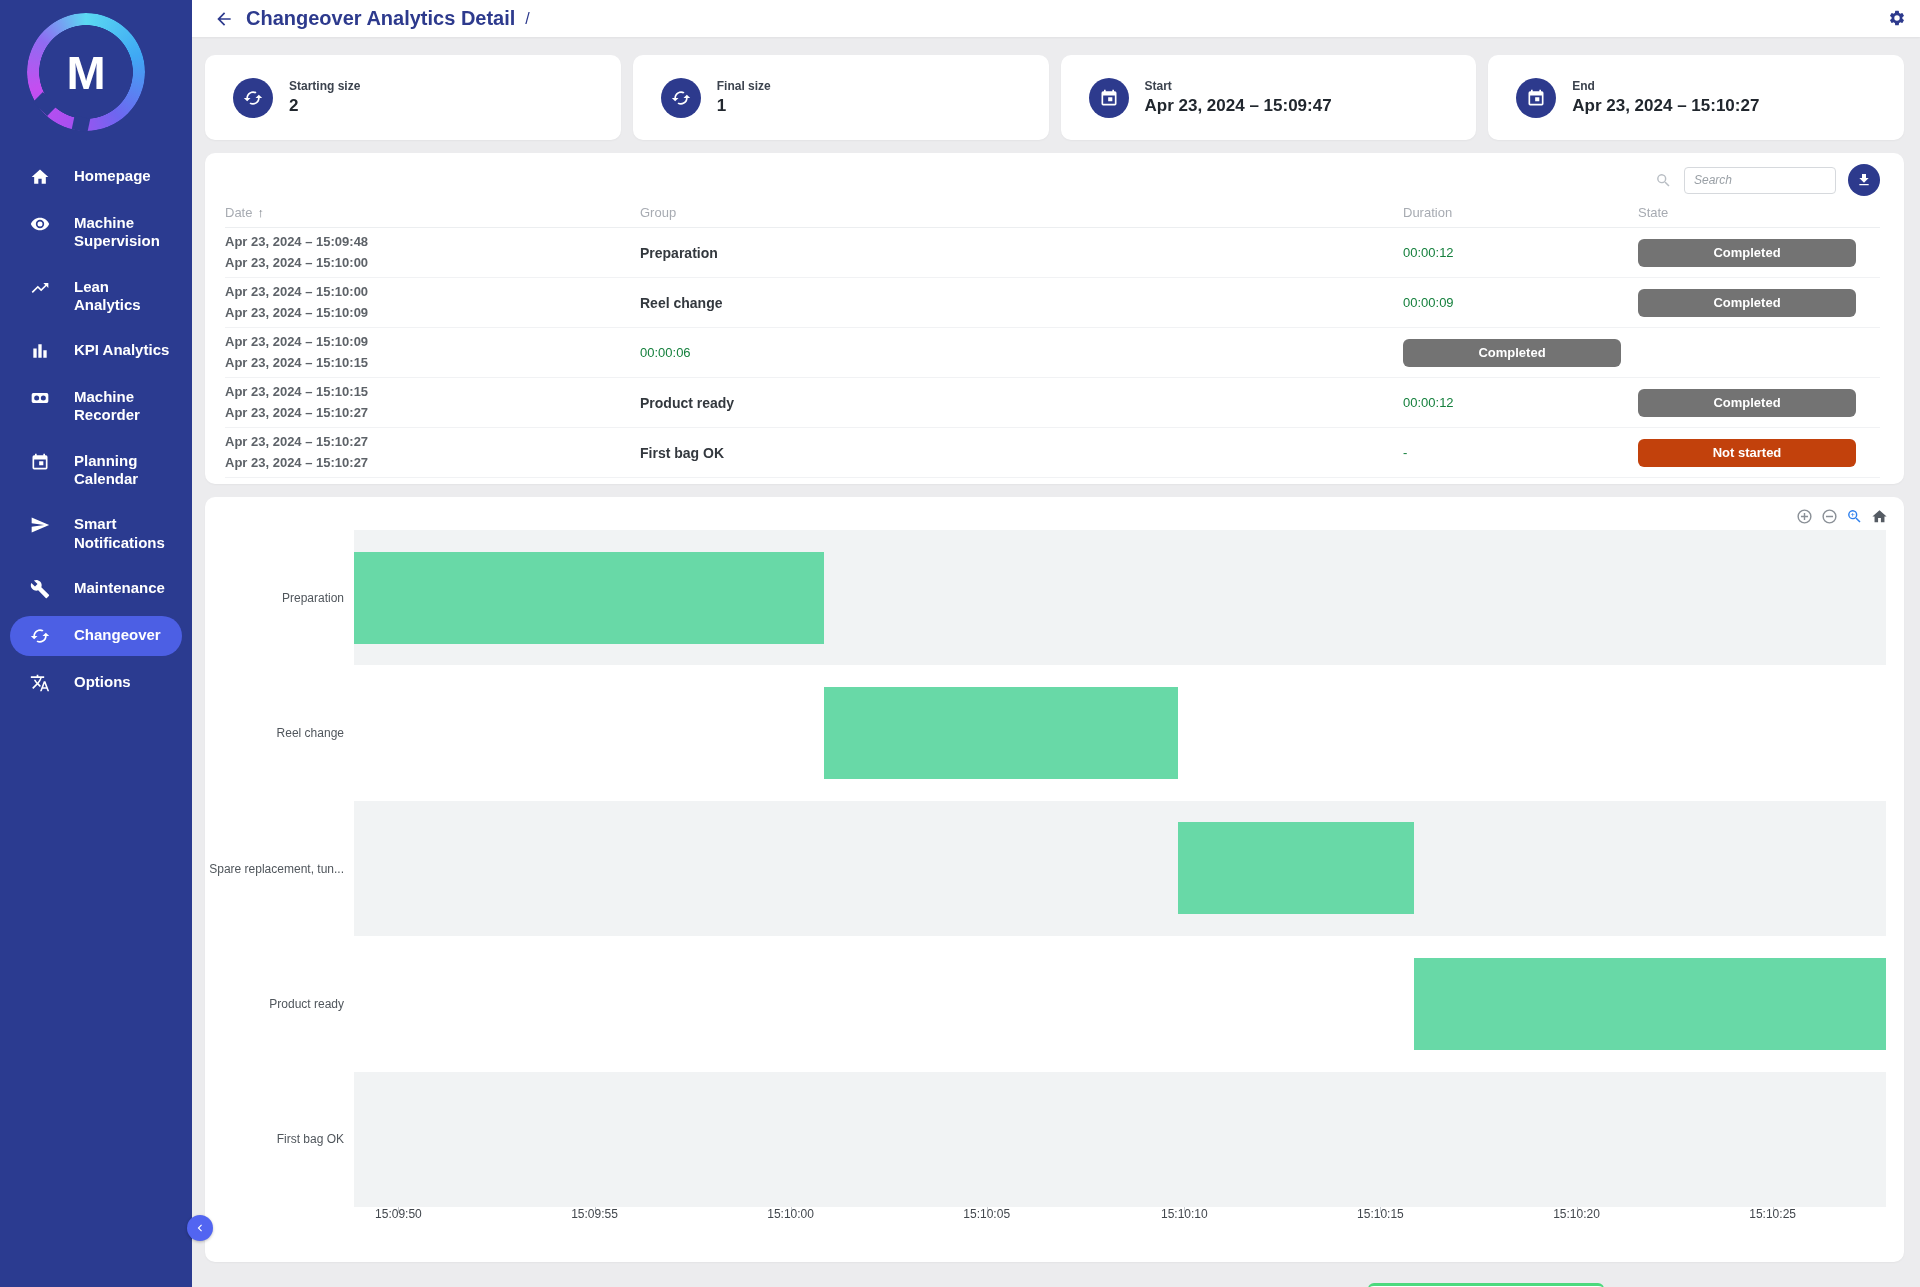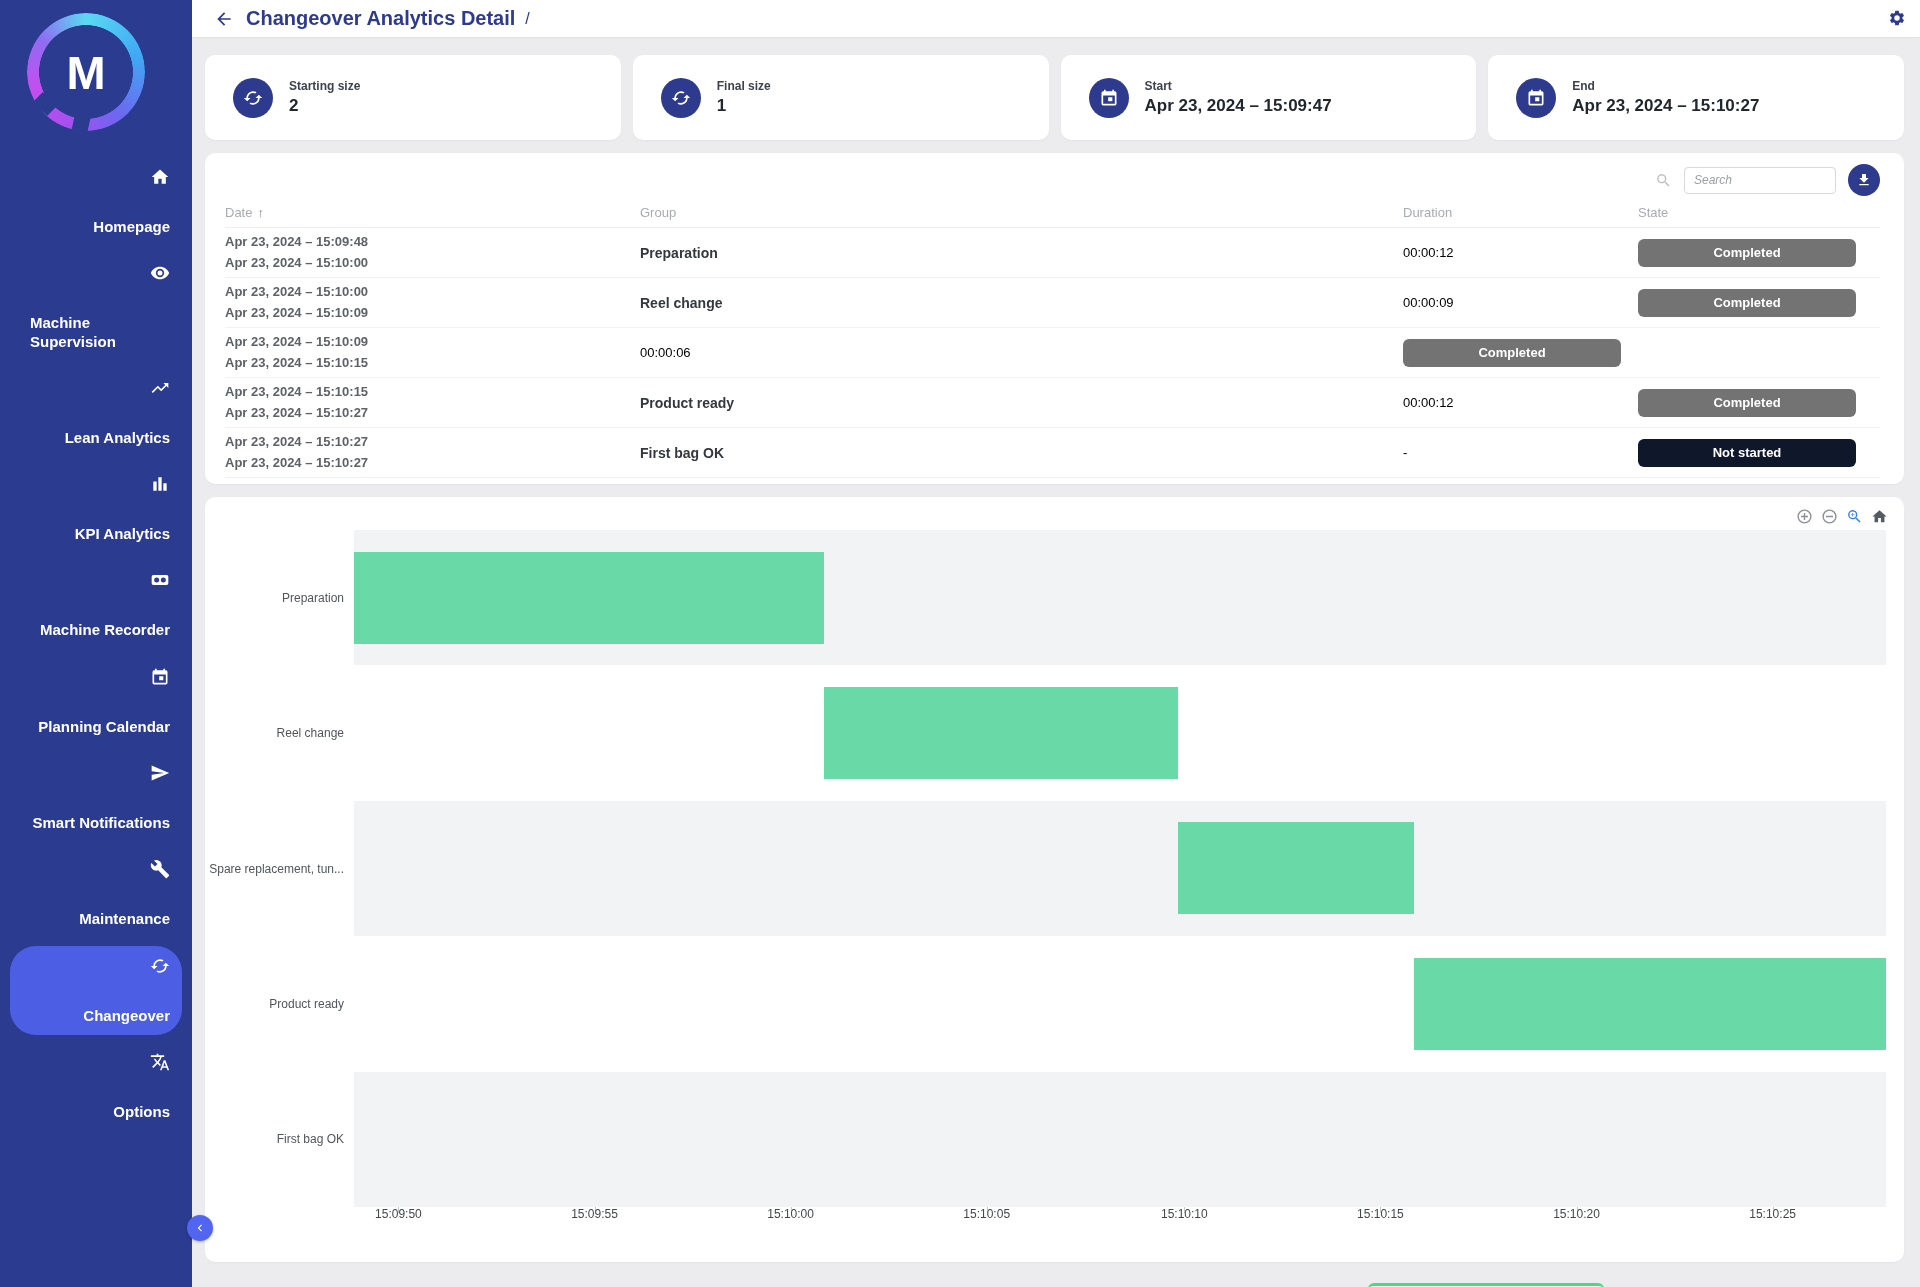--- a/index.html
+++ b/index.html
@@ -13,22 +13,22 @@
     background: conic-gradient(from 0deg, #5bd9f2 0%, #3fa9f4 20%, #6e66f0 40%, #a84ff0 55%, #c44ef0 70%, #8f6cf2 85%, #5bd9f2 100%);
     -webkit-mask: radial-gradient(closest-side, transparent 79%, #000 80%);
             mask: radial-gradient(closest-side, transparent 79%, #000 80%); }
   .logo-gap { position:absolute; background:#2b3b90; }
   .logo-gap.g1 { width:20px; height:14px; left:8px;  top:84px;  transform:rotate(45deg); }
   .logo-gap.g2 { width:16px; height:14px; left:46px; top:104px; transform:rotate(12deg); }
   .logo-m { position:absolute; inset:0; display:flex; align-items:center; justify-content:center;
             color:#fff; font-size:47px; font-weight:700; }
 
   nav { margin-top:26px; }
-  .nav-item { display:flex; align-items:flex-end; gap:31px; color:#fff; font-size:15px; font-weight:700;
-              line-height:1.22; padding:10px 12px 10px 20px; margin:7px 10px; border-radius:26px; cursor:pointer;flex-direction:column; }
+  .nav-item { display:flex; align-items:flex-start; gap:24px; color:#fff; font-size:15px; font-weight:700;
+              line-height:1.22; padding:10px 12px 10px 20px; margin:7px 10px; border-radius:26px; cursor:pointer; }
   .nav-item svg { width:20px; height:20px; flex:0 0 20px; }
   .nav-item.active { background:#4c5fe4; }
 
   .collapse-btn { position:absolute; left:187px; top:1215px; width:26px; height:26px; border-radius:50%;
     background:#5265f1; border:none; color:#fff; display:flex; align-items:center; justify-content:center;
     cursor:pointer; z-index:6; box-shadow:0 1px 3px rgba(0,0,0,.25); }
   .collapse-btn svg { width:14px; height:14px; }
 
   
   .main { position:absolute; left:192px; top:0; right:0; bottom:0; }
@@ -68,25 +68,25 @@
             display:flex; align-items:center; justify-content:center; cursor:pointer; }
   .dl-btn svg { width:16px; height:16px; }
 
   .thead, .trow { display:grid; grid-template-columns:415px 763px 235px 1fr; align-items:center; }
   .thead { height:30px; font-size:13px; color:#a7abb2; border-bottom:1px solid #eceef0; }
   .th { display:flex; align-items:center; gap:5px; cursor:pointer; }
   .sort-arrow { color:#7a7f86; font-size:13px; }
   .trow { height:50px; border-bottom:1px solid #f1f2f4; }
   .date-cell { font-size:13px; color:#5d6268; line-height:1.55;font-weight:bold; }
   .group-cell { font-size:14px; font-weight:700; color:#33383e; }
-  .dur-cell { font-size:13px; color:#000000; }
+  .dur-cell { font-size:13px; color:#15803d; }
   .badge { width:218px; height:28px; border-radius:6px; display:flex; align-items:center; justify-content:center;
            color:#fff; font-size:13px; font-weight:700; cursor:default; }
   .badge.success { background:#737373; }
-  .badge.info { background:#0f172a; }
+  .badge.info { background:#c2410c; }
 
   
   .chart-panel { height:765px; position:relative; }
   .chart-toolbar { position:absolute; top:11px; right:16px; display:flex; gap:7px; z-index:2; }
   .tool-btn { width:18px; height:18px; border:none; background:none; padding:0; color:#8a9097; cursor:pointer; }
   .tool-btn svg { width:17px; height:17px; }
   .tool-btn.zoom-area { color:#2f80ed; }
   .tool-btn.reset-home { color:#555b63; }
 
   .gantt { position:absolute; left:0; top:33px; right:18px; height:710px; }

